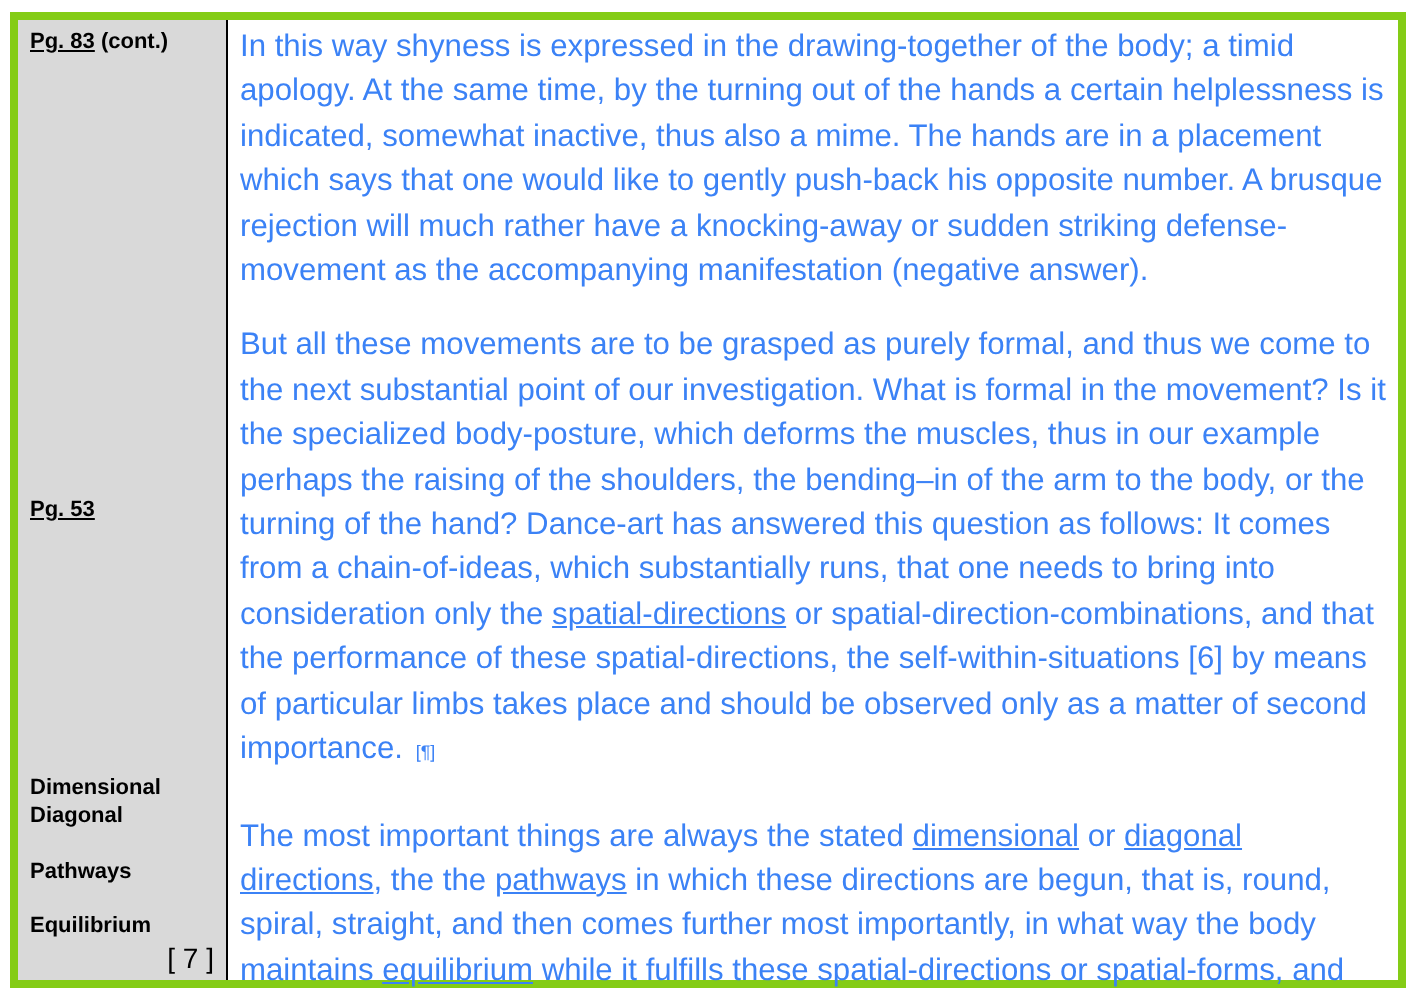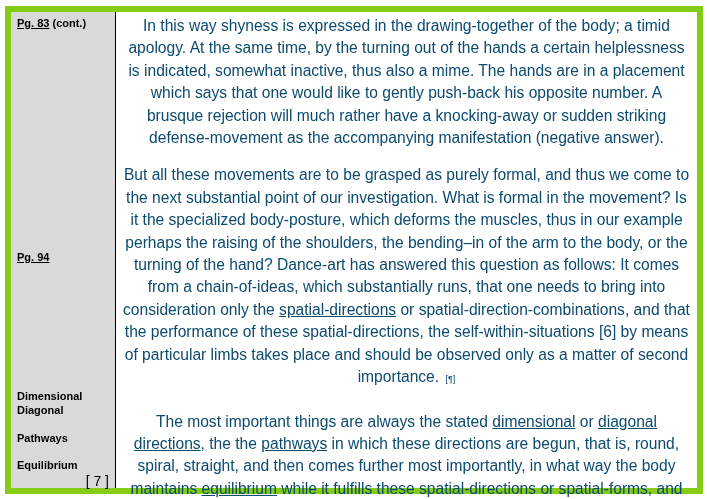--- a/index.html
+++ b/index.html
@@ -9,45 +9,44 @@
       width: 707px;
       height: 499px;
       overflow: hidden;
     }
     .doc-table {
       position: absolute;
       left: 5px;
       top: 6px;
       width: 698px;
       height: 488px;
-      border: 6px solid #84cc16;
+      border: 4px solid #84cc16;
       box-sizing: border-box;
       display: flex;
     }
     .left-col {
       width: 105px;
       background: #d9d9d9;
       border-right: 1px solid #000;
       box-sizing: border-box;
       position: relative;
       font-family: "Liberation Sans", sans-serif;
       font-size: 11px;
       font-weight: bold;
       color: #000;
     }
     .right-col {
       flex: 1;
       position: relative;
       font-family: "Liberation Sans", sans-serif;
       font-size: 15.6px;
-      color: #0c4a6e;
+      color: #3b82f6;
       line-height: 22.4px;
       padding: 3px 6px 0 6px;
       box-sizing: border-box;
-      text-align: center;
     }
     .label {
       position: absolute;
       left: 6px;
       white-space: nowrap;
     }
     .label u { text-decoration: underline; }
     .para { margin: 0; }
     .para + .para { margin-top: 15px; }
     .ul { text-decoration: underline; }
@@ -67,21 +66,21 @@
   </style>
 </head>
 <body>
 
 <div class="doc-table">
   <div class="left-col">
     <div class="label" style="top:5px;">
       <u>Pg. 83</u><span> (cont.)</span>
     </div>
     <div class="label" style="top:239px;">
-      <u>Pg. 94</u>
+      <u>Pg. 53</u>
     </div>
     <div class="label" style="top:378px;">Dimensional</div>
     <div class="label" style="top:392px;">Diagonal</div>
     <div class="label" style="top:420px;">Pathways</div>
     <div class="label" style="top:447px;">Equilibrium</div>
     <div class="footnote-ref">[ 7 ]</div>
   </div>
 
   <div class="right-col">
     <p class="para">In this way shyness is expressed in the drawing-together of the body; a timid apology. At the same time, by the turning out of the hands a certain helplessness is indicated, somewhat inactive, thus also a mime. The hands are in a placement which says that one would like to gently push-back his opposite number. A brusque rejection will much rather have a knocking-away or sudden striking defense-movement as the accompanying manifestation (negative answer).</p>

